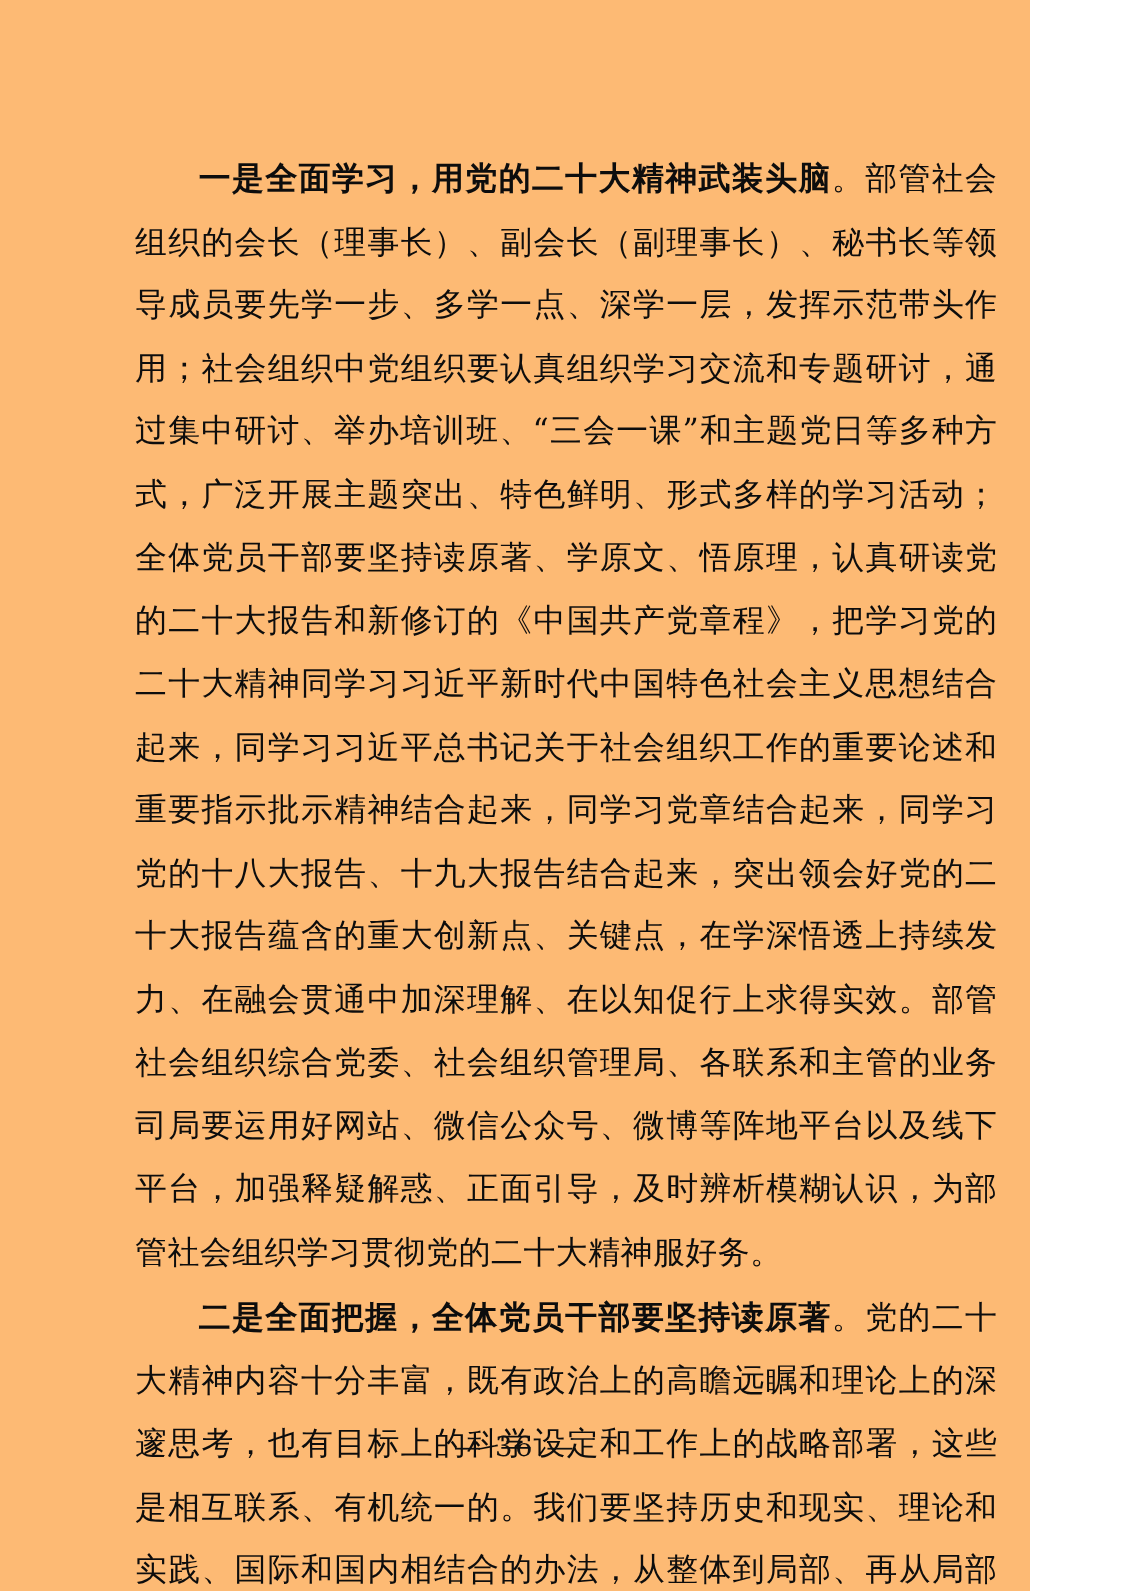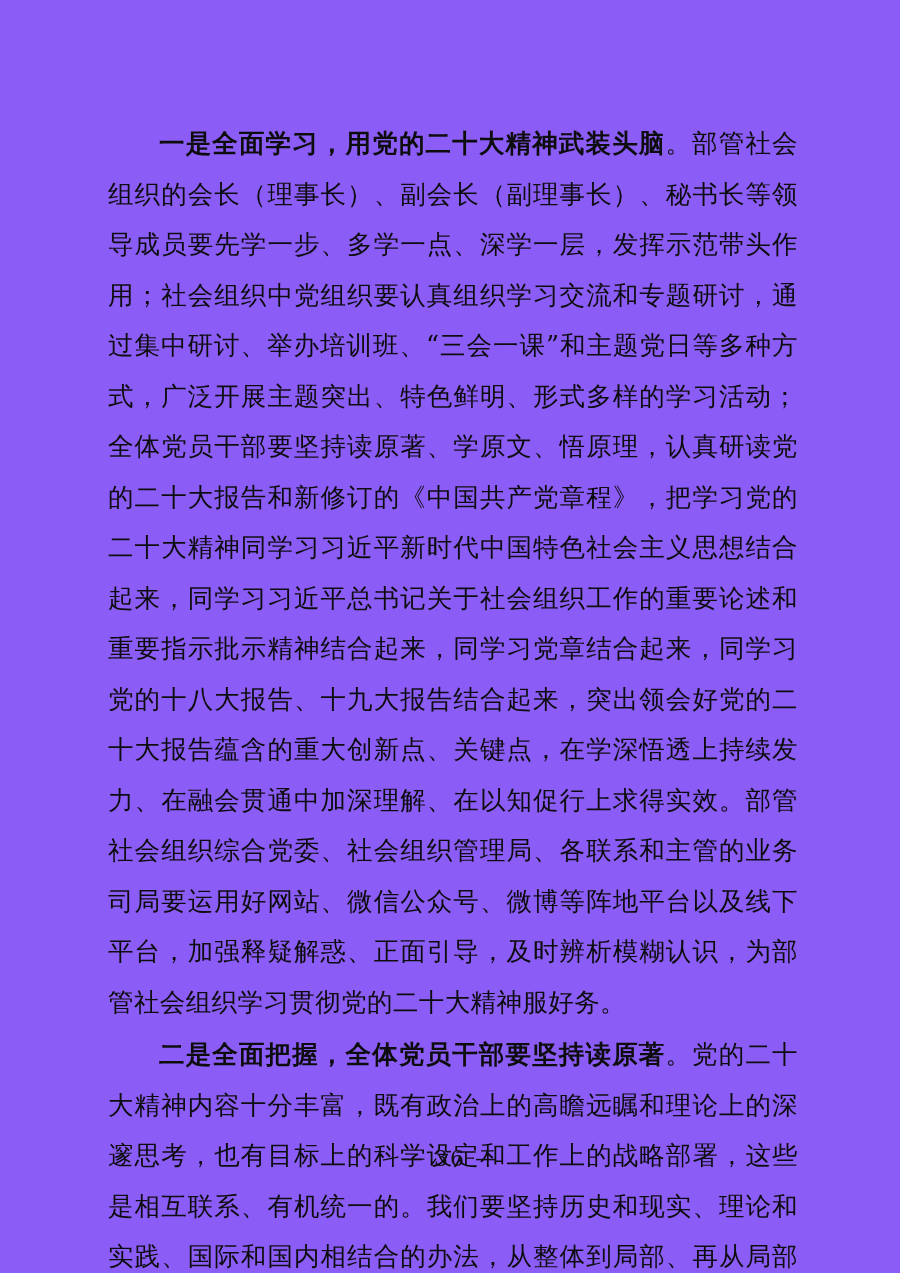--- a/index.html
+++ b/index.html
@@ -2,23 +2,23 @@
 <html><head>
 <meta charset="utf-8">
 <style>
   html, body {
     margin: 0;
     padding: 0;
     background: #ffffff;
   }
   .page {
     position: relative;
-    width: 900px;
+    width: 824px;
     height: 1273px;
-    background: #8b5cf6;
+    background: #fdba74;
     box-sizing: border-box;
     overflow: hidden;
     font-family: "DejaVu Serif", "Liberation Serif", serif;
   }
   .content {
     position: absolute;
     left: 108px;
     top: 118px;
     width: 690px;
   }

